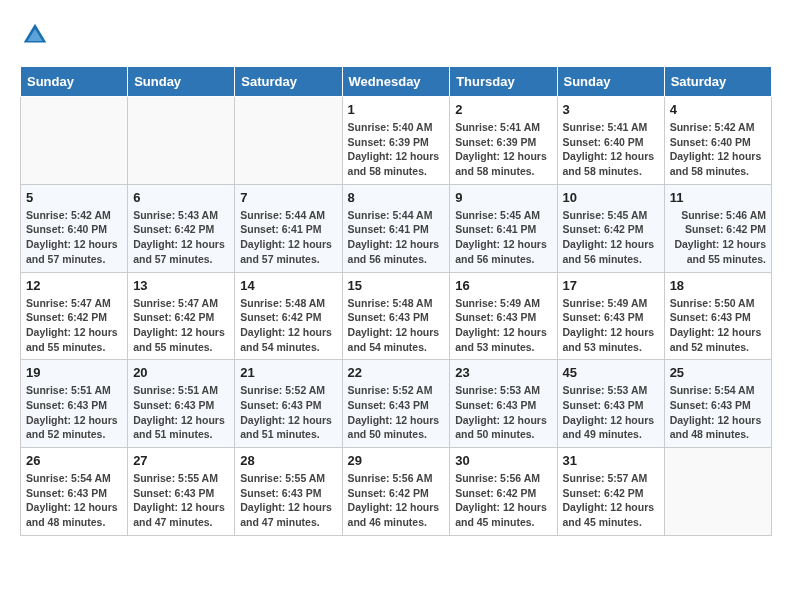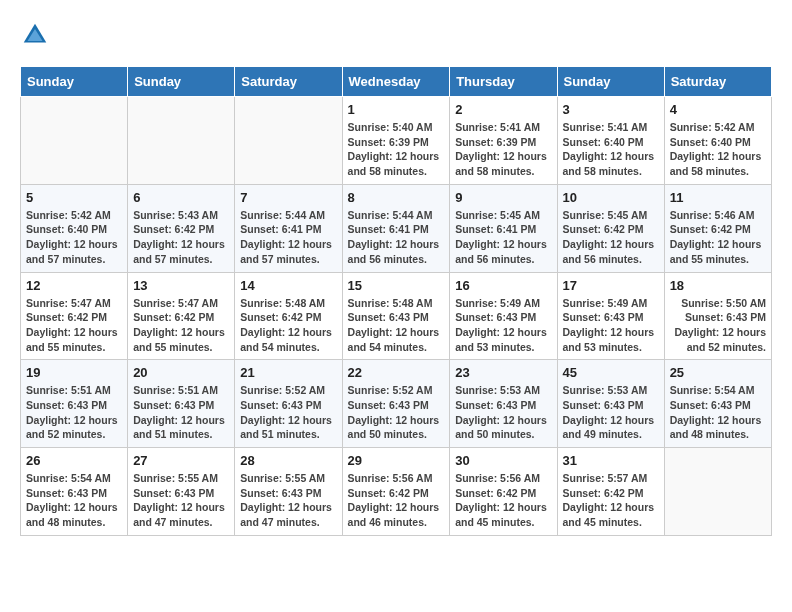--- a/index.html
+++ b/index.html
@@ -178,21 +178,21 @@
         </td>
         <td>
           <span class="day-number">10</span>
           <div class="day-info" style="white-space: pre-line;">Sunrise: 5:45 AM
 Sunset: 6:42 PM
 Daylight: 12 hours
 and 56 minutes.</div>
         </td>
         <td>
           <span class="day-number">11</span>
-          <div class="day-info" style="white-space: pre-line;">Sunrise: 5:46 AM
+          <div class="day-info" style="white-space: pre-line; text-align: right;">Sunrise: 5:46 AM
 Sunset: 6:42 PM
 Daylight: 12 hours
 and 55 minutes.</div>
         </td>
       </tr>
       <tr>
         <td>
           <span class="day-number">12</span>
           <div class="day-info" style="white-space: pre-line;">Sunrise: 5:47 AM
 Sunset: 6:42 PM
@@ -229,21 +229,21 @@
         </td>
         <td>
           <span class="day-number">17</span>
           <div class="day-info" style="white-space: pre-line;">Sunrise: 5:49 AM
 Sunset: 6:43 PM
 Daylight: 12 hours
 and 53 minutes.</div>
         </td>
         <td>
           <span class="day-number">18</span>
-          <div class="day-info" style="white-space: pre-line; text-align: right;">Sunrise: 5:50 AM
+          <div class="day-info" style="white-space: pre-line;">Sunrise: 5:50 AM
 Sunset: 6:43 PM
 Daylight: 12 hours
 and 52 minutes.</div>
         </td>
       </tr>
       <tr>
         <td>
           <span class="day-number">19</span>
           <div class="day-info" style="white-space: pre-line;">Sunrise: 5:51 AM
 Sunset: 6:43 PM

